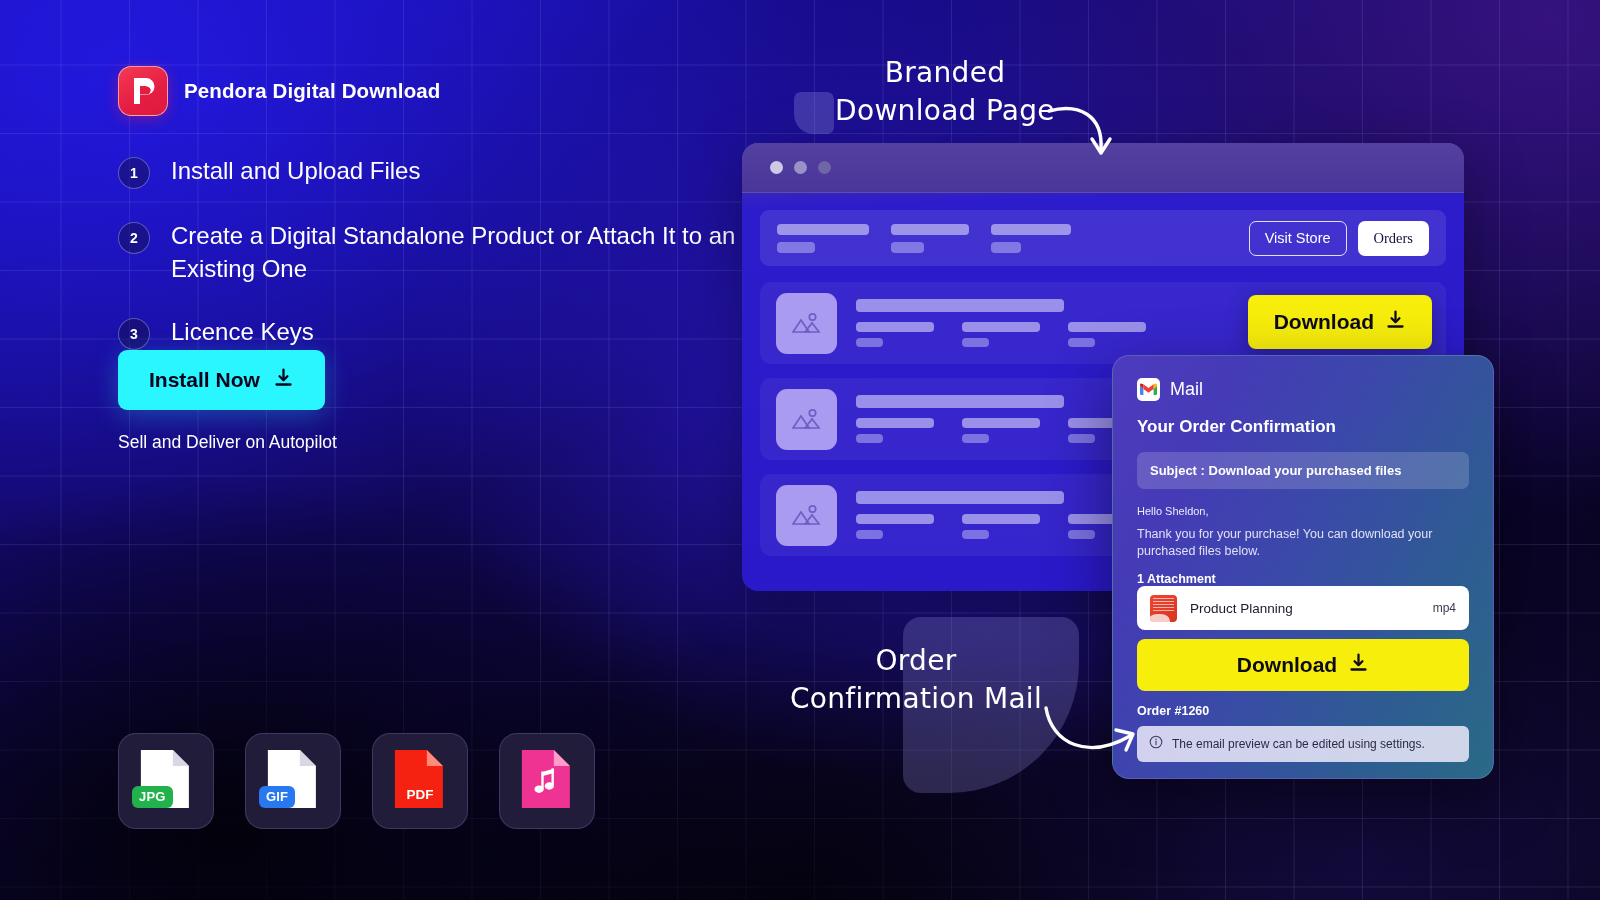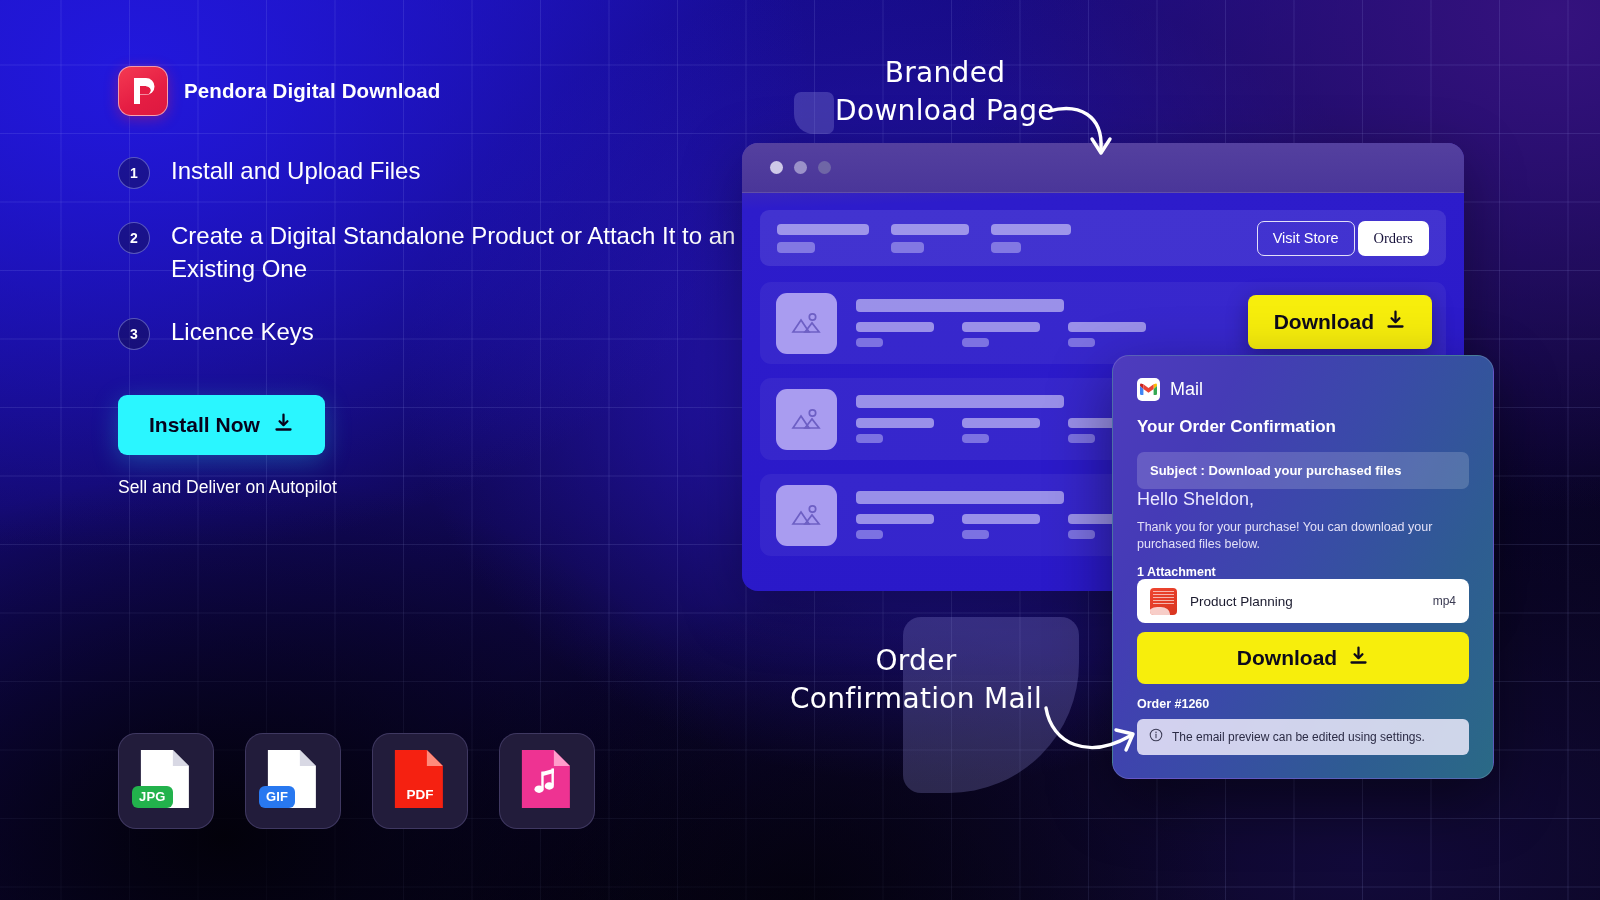--- a/index.html
+++ b/index.html
@@ -61,21 +61,20 @@
     width:32px; height:32px; border-radius:50%;
     border:1.4px solid rgba(176,186,255,.42);
     background:rgba(20,16,70,.45);
     color:#fff; font-size:14px; font-weight:bold;
     display:flex; align-items:center; justify-content:center;
     margin-top:3px;
   }
   .step-text { color:#fff; font-size:24px; line-height:33px; font-weight:400; }
 
   .cta {
-    margin-top:45px;
     display:inline-flex; align-items:center; gap:13px;
     background:#2af6ff; color:#07031c;
     font-size:21px; font-weight:bold;
     padding:17px 31px; border-radius:9px; border:none;
     box-shadow:0 6px 26px rgba(42,246,255,.25);
     cursor:pointer;
   }
   .cta-sub { margin-top:22px; color:#fff; font-size:17.5px; }
 
   
@@ -115,21 +114,21 @@
 
   .nav {
     margin:17px 18px 0; height:56px; border-radius:9px;
     background:rgba(255,255,255,.10);
     display:flex; align-items:center; padding:0 17px;
   }
   .nav-cols { display:flex; gap:22px; flex:1; }
   .nav-col { display:flex; flex-direction:column; gap:7px; }
   .sk { background:rgba(214,210,250,.62); border-radius:4px; height:11px; }
   .sk-d { background:rgba(190,185,245,.52); }
-  .nav-btns { display:flex; gap:3px; }
+  .nav-btns { display:flex; gap:11px; }
   .btn-ghost {
     border:1.3px solid rgba(255,255,255,.85); color:#fff;
     background:transparent; border-radius:7px;
     font-size:14.5px; padding:8px 15px; cursor:pointer;
     font-family:inherit;
   }
   .btn-white {
     background:#fff; color:#16103a; border:none; border-radius:7px;
     font-size:14.5px; font-weight:500; padding:9px 16px; cursor:pointer;
     font-family:Liberation Serif, serif;
@@ -176,21 +175,21 @@
   }
   .mail-app { color:#fff; font-size:18px; }
   .mail-title { color:#fff; font-size:17px; font-weight:bold; margin-top:16px; }
 
   .subject {
     margin-top:15px; border-radius:7px;
     background:rgba(255,255,255,.17);
     color:#fff; font-size:13px; font-weight:bold;
     padding:11px 13px;
   }
-  .greet { color:#eceaff; font-size:18px; margin-top:0; }
+  .greet { color:#eceaff; font-size:11px; margin-top:16px; }
   .body-txt { color:#e2e0f7; font-size:12.5px; line-height:17px; margin-top:9px; }
   .attach-label { color:#fff; font-size:12.5px; font-weight:bold; margin-top:12px; }
 
   .attach {
     margin-top:0; background:#fff; border-radius:8px;
     height:44px; display:flex; align-items:center; padding:0 13px; gap:13px;
   }
   .att-thumb {
     width:27px; height:27px; border-radius:4px;
     background:linear-gradient(145deg,#ef4530,#d8351f);

